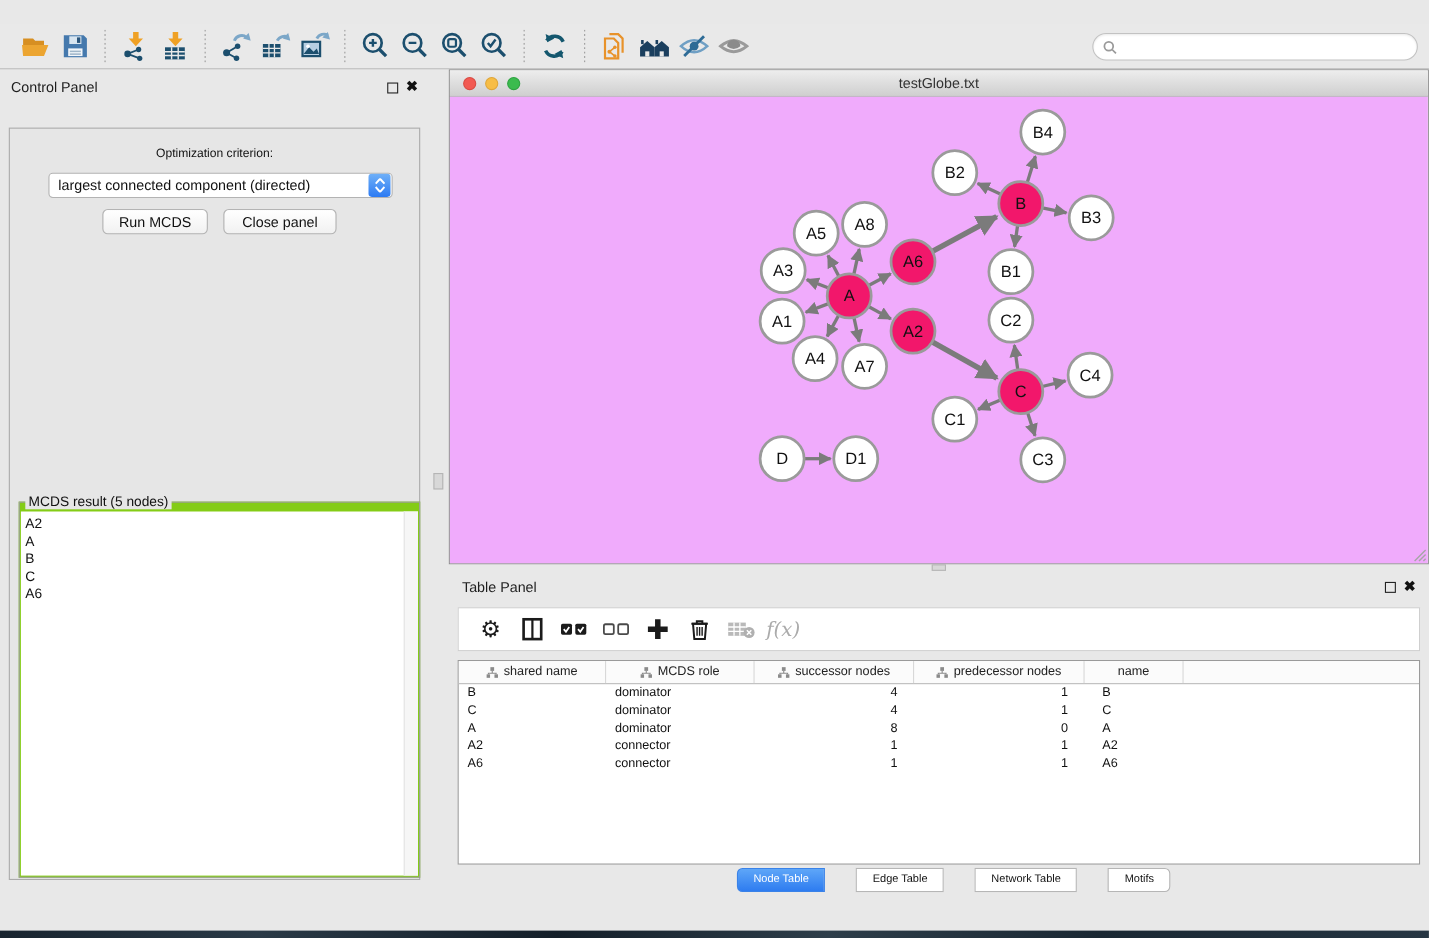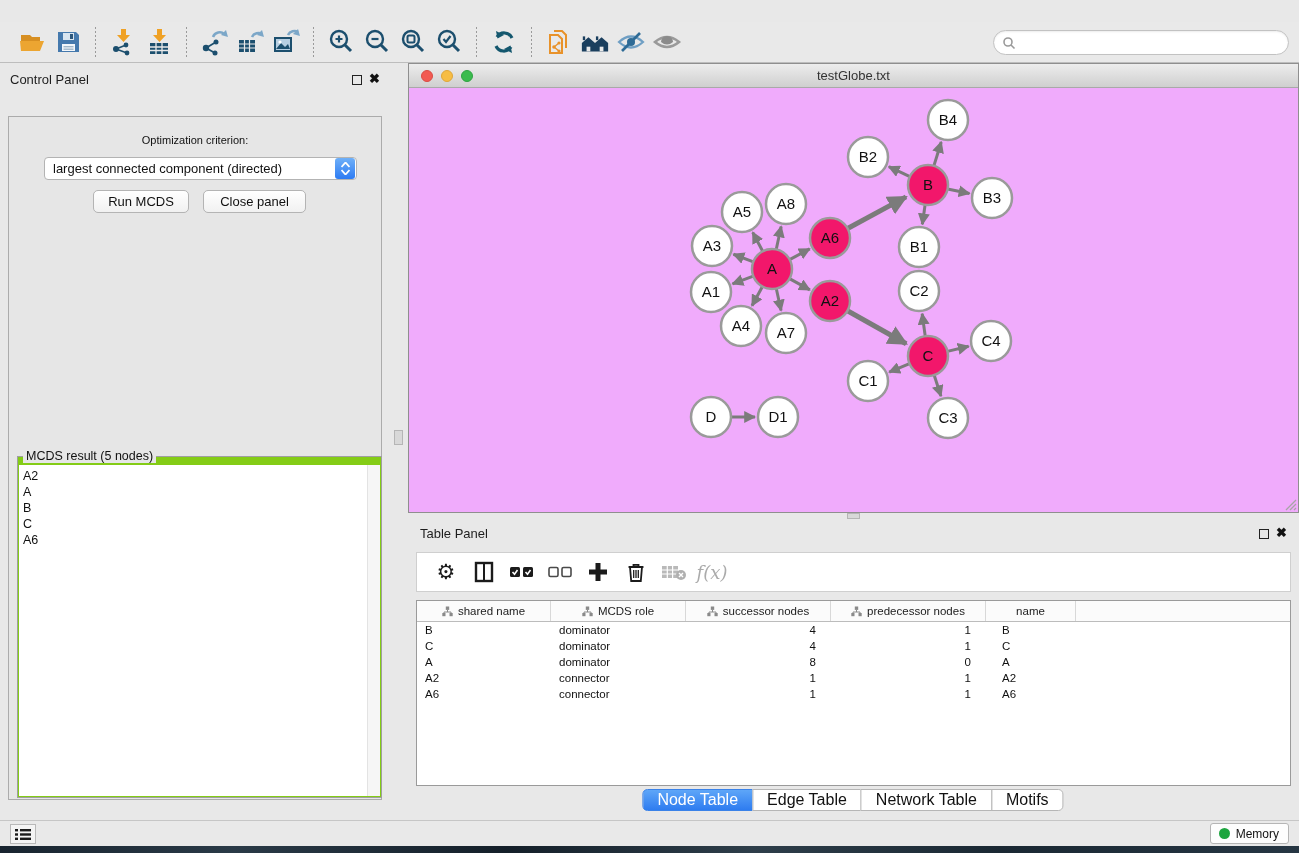--- a/index.html
+++ b/index.html
@@ -88,21 +88,21 @@
   .ntable { position:absolute; left:416px; top:600px; width:875px; height:186px; background:#fff; border:1px solid #9a9a9a; overflow:hidden; }
   .thead { display:flex; height:21px; background:#fbfbfb; border-bottom:1px solid #bcbcbc;text-align:right; }
   .th { display:flex; align-items:center; justify-content:center; gap:5px; font-size:11.5px; color:#222; border-right:1px solid #d8d8d8; }
   .trow { display:flex; height:16px; align-items:center; }
   .td { font-size:11.5px; color:#111; padding:0 8px; white-space:nowrap; overflow:hidden; }
   .col0{width:134px;} .col1{width:135px;} .col2{width:145px;} .col3{width:155px;} .col4{width:90px;}
   .td.num { text-align:right; padding-right:15px; }
   .td.col4 { padding-left:16px; }
 
   .tp-tabs { position:absolute; top:789px; left:853px; transform:translateX(-50%); }
-  .tp-tabs .seg { font-size:16px; height:22px; }
+  .tp-tabs .seg { font-size:10px; height:22px;margin-left:28px; }
 
   
   .statusbar { position:absolute; left:0; top:820px; width:1299px; height:26px; background:#e9e9e9; border-top:1px solid #c6c6c6; }
   .list-btn { position:absolute; left:10px; top:3px; width:26px; height:20px; background:#f4f4f4; border:1px solid #b9b9b9;
     display:flex; align-items:center; justify-content:center; }
   .memory-btn { position:absolute; right:10px; top:2px; height:21px; background:#fdfdfd; border:1px solid #b5b5b5; border-radius:3px;
     display:flex; align-items:center; gap:6px; padding:0 9px 0 8px; font-size:12px; color:#111; }
   .memory-dot { width:11px; height:11px; border-radius:50%; background:#1da53f; }
   .desktop-strip { position:absolute; left:0; top:846px; width:1299px; height:7px;
     background:linear-gradient(90deg,#18242f,#2a3a47 18%,#141f29 39%,#2e3e4a 58%,#1a2833 77%,#263643); }
@@ -559,31 +559,15 @@
       </div>
   </div>
 
   <div class="seg-tabs tp-tabs">
       <div class="seg seg-active">Node Table</div>
       <div class="seg">Edge Table</div>
       <div class="seg">Network Table</div>
       <div class="seg">Motifs</div>
     </div>
 
-  <div class="statusbar">
-    <div class="list-btn">
-      <svg width="16" height="13" viewBox="0 0 16 13">
-          <rect x="0" y="1" width="3" height="2.4" fill="#1b1b1b"></rect>
-          <rect x="5" y="1" width="11" height="2.4" fill="#1b1b1b"></rect>
-          <rect x="0" y="5.3" width="3" height="2.4" fill="#1b1b1b"></rect>
-          <rect x="5" y="5.3" width="11" height="2.4" fill="#1b1b1b"></rect>
-          <rect x="0" y="9.6" width="3" height="2.4" fill="#1b1b1b"></rect>
-          <rect x="5" y="9.6" width="11" height="2.4" fill="#1b1b1b"></rect>
-        </svg>
-    </div>
-    <div class="memory-btn">
-      <span class="memory-dot"></span>
-      <span>Memory</span>
-    </div>
-  </div>
   <div class="desktop-strip"></div>
 
 </div>
 
 </body></html>

